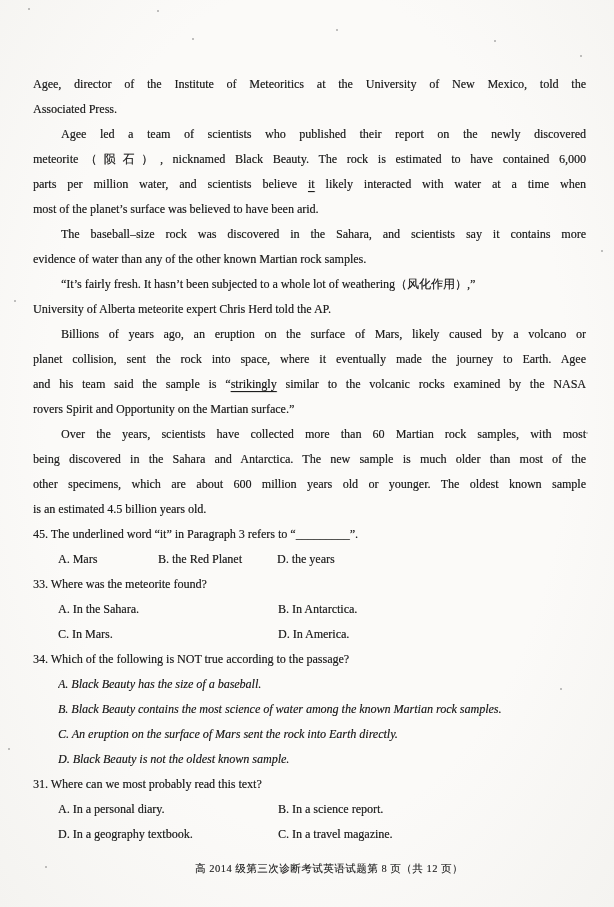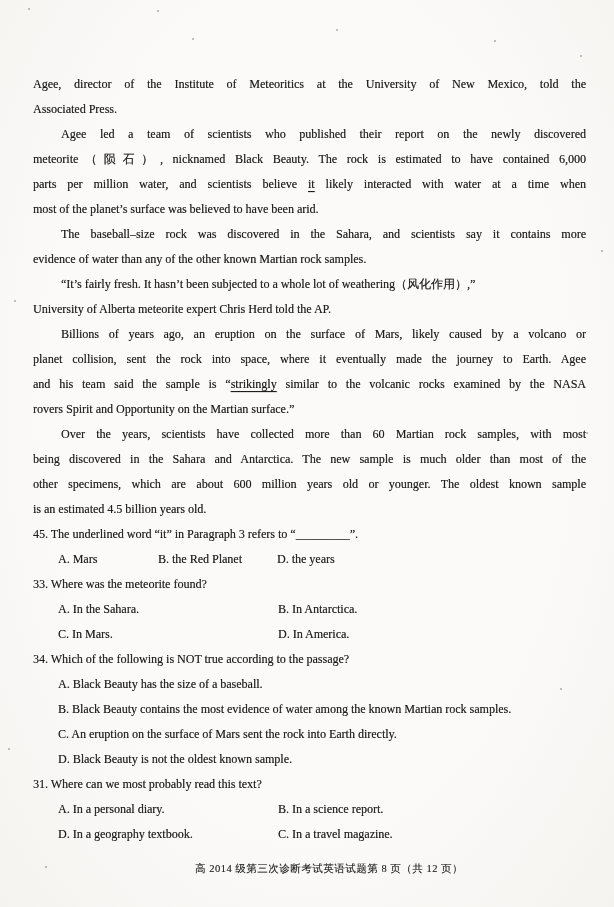--- a/index.html
+++ b/index.html
@@ -32,21 +32,21 @@
     text-shadow:0.25px 0.25px 0 rgba(30,30,30,0.55);
   }
   .opt-row4{
     display:grid;grid-template-columns:100px 119px 120px 1fr;
     padding-left:25px;height:25px;line-height:25px;
   }
   .opt-col2{
     display:grid;grid-template-columns:220px 1fr;
     padding-left:25px;
   }
-  .opt-col1{ padding-left:25px; }
+  .opt-col1{ padding-left:25px;font-style:italic; }
   .opt{
     height:25px;line-height:25px;overflow:hidden;
     text-shadow:0.25px 0.25px 0 rgba(30,30,30,0.55);
   }
   .footer{
     position:absolute;top:862px;left:0;width:614px;
     text-align:center;padding-left:44px;box-sizing:border-box;
     font-size:10.5px;letter-spacing:0.5px;color:#2a2a2a;
     text-shadow:0.2px 0.2px 0 rgba(40,40,40,0.5);
   }
@@ -96,21 +96,21 @@
             <div class="opt">A. In the Sahara.</div>
             <div class="opt">B. In Antarctica.</div>
             <div class="opt">C. In Mars.</div>
             <div class="opt">D. In America.</div>
           </div>
         </div>
         <div>
           <div class="q-stem">34. Which of the following is NOT true according to the passage?</div>
           <div class="opt-col1">
             <div class="opt">A. Black Beauty has the size of a baseball.</div>
-            <div class="opt">B. Black Beauty contains the most evidence of water among the known Martian rock samples.</div>
+            <div class="opt">B. Black Beauty contains the most science of water among the known Martian rock samples.</div>
             <div class="opt">C. An eruption on the surface of Mars sent the rock into Earth directly.</div>
             <div class="opt">D. Black Beauty is not the oldest known sample.</div>
           </div>
         </div>
         <div>
           <div class="q-stem">31. Where can we most probably read this text?</div>
           <div class="opt-col2">
             <div class="opt">A. In a personal diary.</div>
             <div class="opt">B. In a science report.</div>
             <div class="opt">D. In a geography textbook.</div>

